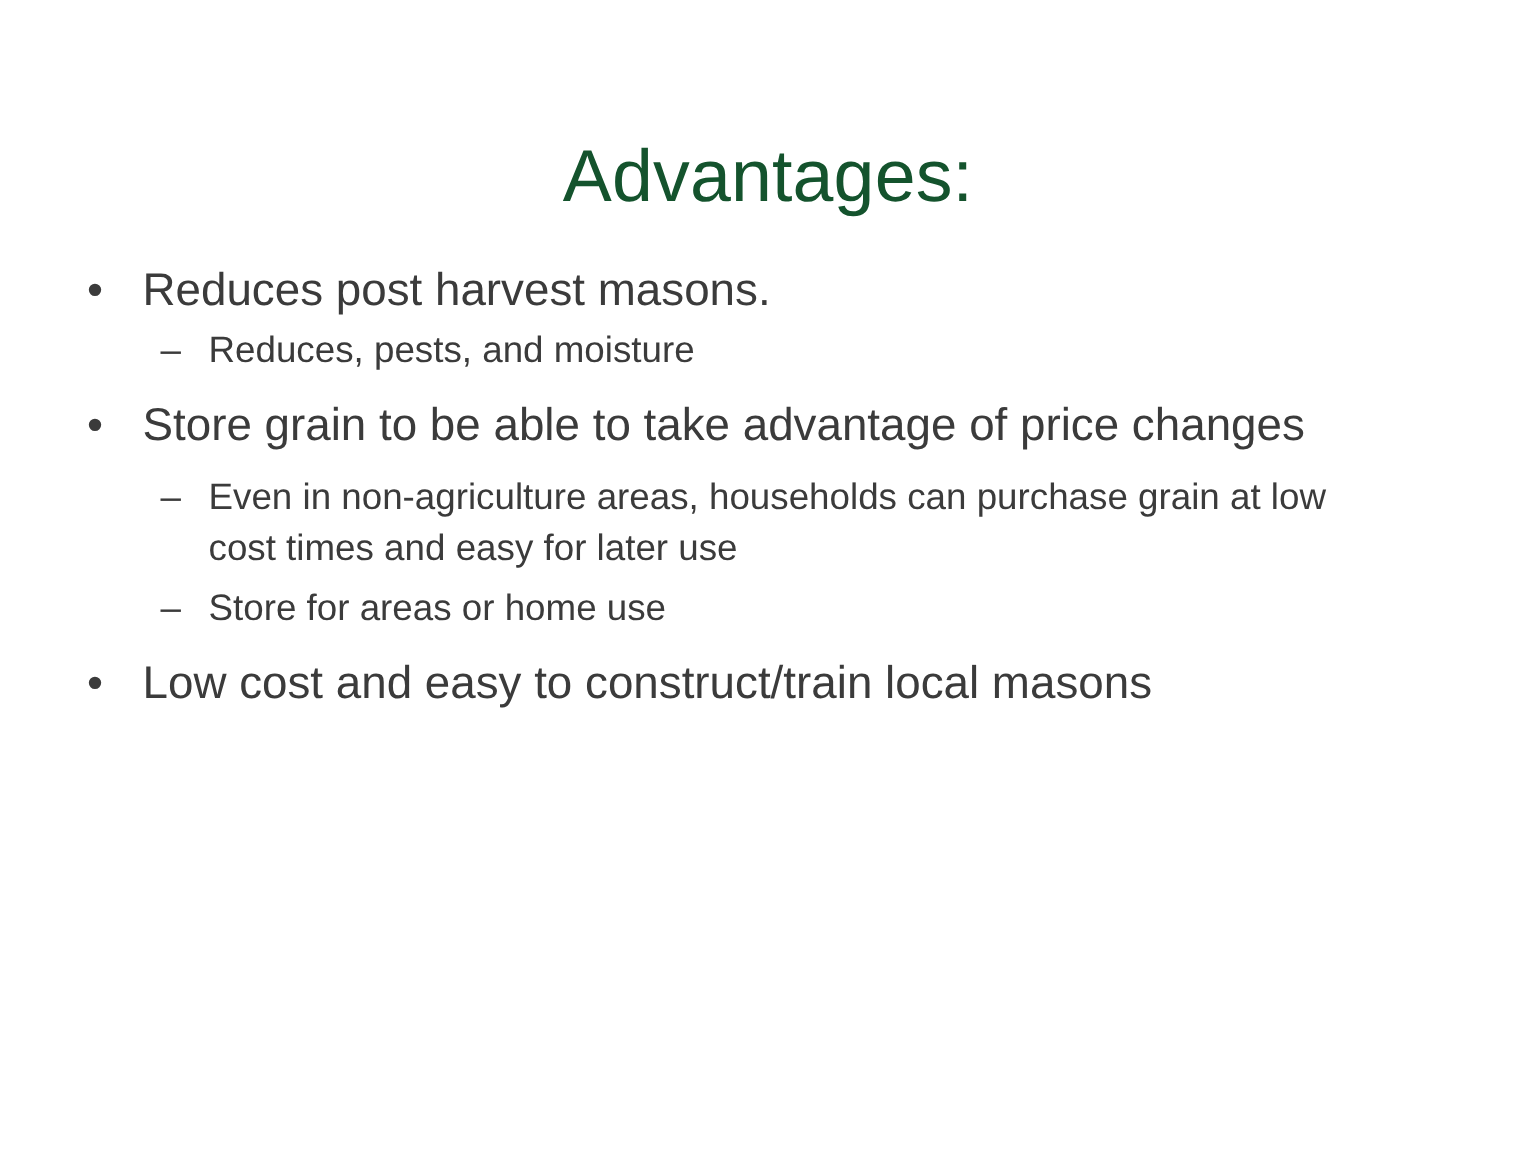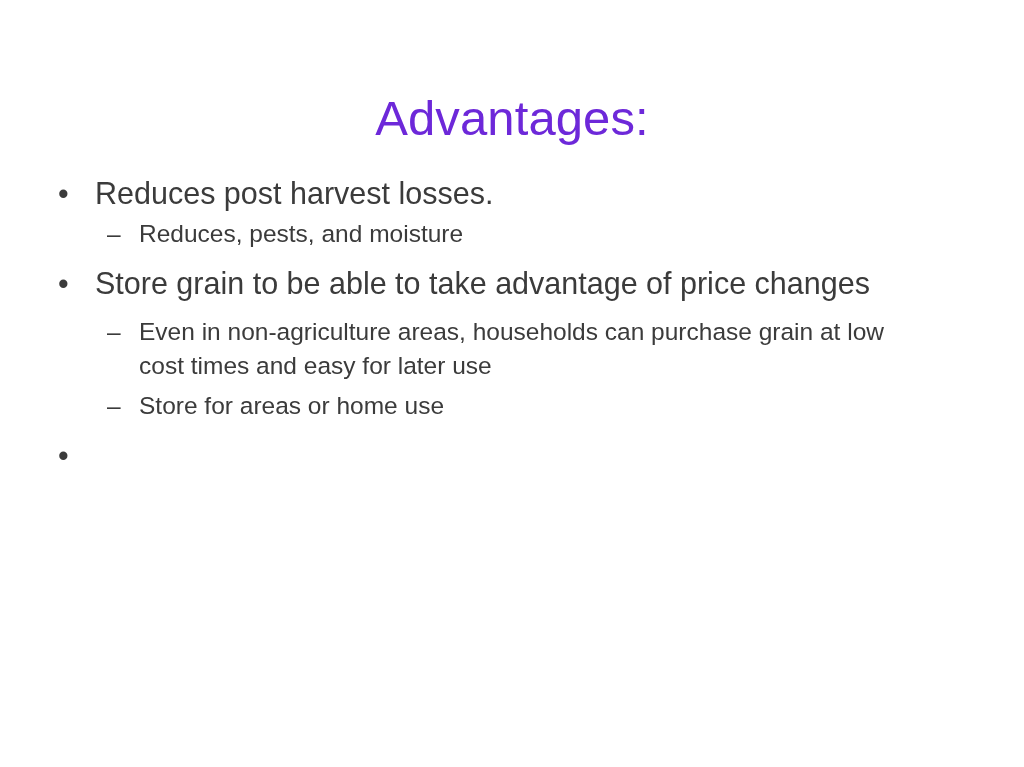--- a/index.html
+++ b/index.html
@@ -23,21 +23,21 @@
   }
   .slide-title {
     position: absolute;
     left: 0;
     top: 60px;
     width: 1024px;
     text-align: center;
     font-size: 49px;
     line-height: 1.05;
     font-weight: normal;
-    color: #6d28d9;
+    color: #14532d;
     letter-spacing: 0.1px;
   }
   .body-list {
     position: absolute;
     left: 0;
     top: 173px;
     width: 1024px;
     padding: 0;
     margin: 0;
     list-style: none;
@@ -84,21 +84,21 @@
 <body>
 
 <div class="slide">
 
   <h1 class="slide-title">Advantages:</h1>
 
   <ul class="body-list">
 
     <li class="l1">
       <span class="marker">•</span>
-      <span class="text">Reduces post harvest losses.</span>
+      <span class="text">Reduces post harvest masons.</span>
     </li>
 
     <li class="l2">
       <span class="marker">–</span>
       <span class="text">Reduces, pests, and moisture</span>
     </li>
 
     <li class="l1 gap-before">
       <span class="marker">•</span>
       <span class="text">Store grain to be able to take advantage of price changes</span>
@@ -109,16 +109,17 @@
       <span class="text">Even in non-agriculture areas, households can purchase grain at low cost times and easy for later use</span>
     </li>
 
     <li class="l2 gap-after">
       <span class="marker">–</span>
       <span class="text">Store for areas or home use</span>
     </li>
 
     <li class="l1 gap-before">
       <span class="marker">•</span>
+      <span class="text">Low cost and easy to construct/train local masons</span>
     </li>
 
   </ul>
 </div>
 
 </body></html>

